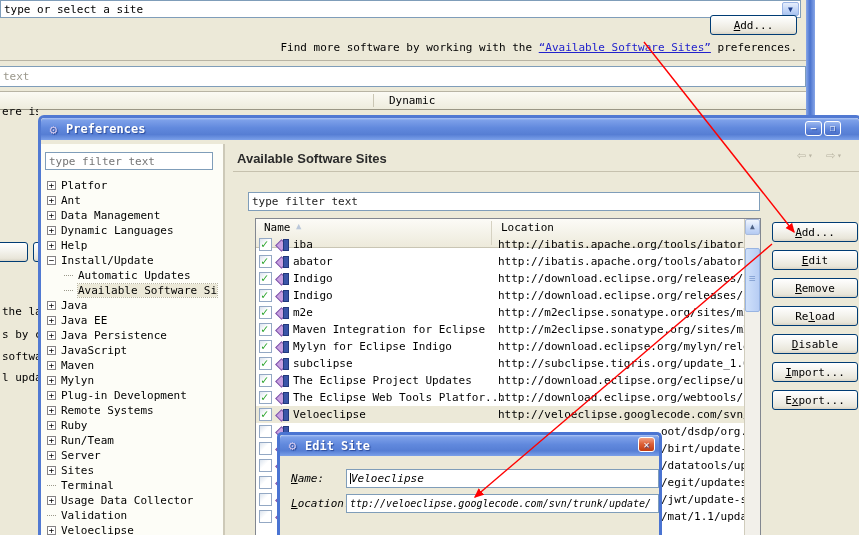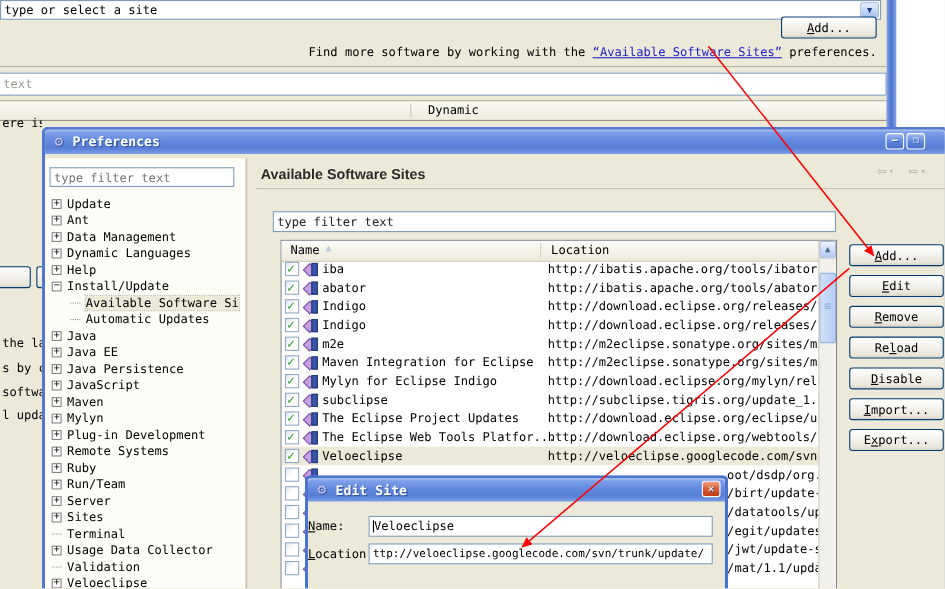--- a/index.html
+++ b/index.html
@@ -67,21 +67,21 @@
   .tree-row.child { padding-left:17px; }
   .tree-label.sel { background:var(--selection); outline:1px dotted #b9b5a4; }
   .right-panel { position:absolute; left:186px; top:0; right:0; bottom:0; }
   .page-title { position:absolute; left:10px; top:11px; font-family:"Liberation Sans", sans-serif; font-weight:bold; font-size:13px; color:#2b2b2b;text-align:center; }
   .nav-arrows { position:absolute; left:570px; top:6px; color:#b9b5a3; font-size:15px; letter-spacing:2px; white-space:nowrap; }
   .nav-arrows .dd { font-size:8px; vertical-align:2px; }
   .panel-sep { position:absolute; left:6px; top:31px; right:0; border-top:1px solid #c6c1ae; }
   .page-filter { position:absolute; left:21px; top:52px; width:512px; height:19px; line-height:13px; color:#222; }
 
   .sites-table { position:absolute; left:28px; top:78px; width:506px; height:330px; background:#fff; border:1px solid #828790; }
-  .t-header { position:relative; height:19px; background:linear-gradient(180deg,#fcfbf7,#edeadb); border-bottom:1px solid #c9c5b4;text-decoration:underline; }
+  .t-header { position:relative; height:29px; background:linear-gradient(180deg,#fcfbf7,#edeadb); border-bottom:1px solid #c9c5b4;text-decoration:underline; }
   .t-header .h-name { position:absolute; left:8px; top:2px; }
   .t-header .sort { position:absolute; left:40px; top:2px; color:#bac7da; font-size:9px; }
   .t-header .h-div { position:absolute; left:235px; top:2px; bottom:2px; border-left:1px solid #d6d2c2; }
   .t-header .h-loc { position:absolute; left:245px; top:2px; }
   .t-body { position:absolute; left:0; top:17px; right:16px; bottom:0; overflow:hidden; }
   .t-row { position:relative; height:17px; white-space:nowrap; }
   .t-row.sel { background:var(--selection); }
   .t-row .cb { position:absolute; left:3px; top:2px; }
   .t-row .site-icon { position:absolute; left:20px; top:2px; }
   .t-row .t-name { position:absolute; left:37px; top:2px; }
@@ -97,21 +97,21 @@
 
   .btn-col { position:absolute; left:545px; top:82px; width:88px; }
   .btn-col .xpbtn { display:block; width:86px; height:20px; margin-bottom:8px; }
 
   
   .edit-dlg { left:277px; top:432px; width:385px; height:110px;
     border:3px solid #4a74d2; border-bottom:none; border-radius:5px 5px 0 0; background:#ece9d8; }
   .edit-dlg .titlebar { height:21px; }
   .edit-dlg .closebtn { position:absolute; right:4px; top:2px; }
   .edit-fields { position:absolute; left:0; top:21px; right:0; bottom:0; }
-  .f-row { position:absolute; left:0; right:8px; height:19px; }
+  .f-row { position:absolute; left:11px; right:8px; height:19px;font-style:italic; }
   .f-label { position:absolute; left:0; top:3px; }
   .f-input { position:absolute; left:55px; top:0; width:313px; height:19px; line-height:13px; }
   .caret { display:inline-block; width:1px; height:11px; background:#000; vertical-align:-2px; }
 
   svg.overlay { position:absolute; left:0; top:0; z-index:60; pointer-events:none; }
   .z-bg { z-index:1; } .z-prefs { z-index:10; } .z-edit { z-index:30; }
 </style>
 </head>
 <body>
 
@@ -160,49 +160,49 @@
         <span class="winbtn">–</span>
         <span class="winbtn">❐</span>
       </span>
     </div>
     <div class="prefs-client">
       <div class="left-panel">
         <input class="xpinput hint abs" style="left: 4px; top: 8px; width: 168px; height: 18px;" placeholder="type filter text">
         <div class="tree" id="pref-tree">
             <div class="tree-row">
               <span class="twisty">+</span>
-              <span class="tree-label">Update</span>
+              <span class="tree-label">Platfor</span>
             </div>
             <div class="tree-row">
               <span class="twisty">+</span>
               <span class="tree-label">Ant</span>
             </div>
             <div class="tree-row">
               <span class="twisty">+</span>
               <span class="tree-label">Data Management</span>
             </div>
             <div class="tree-row">
               <span class="twisty">+</span>
               <span class="tree-label">Dynamic Languages</span>
             </div>
             <div class="tree-row">
               <span class="twisty">+</span>
               <span class="tree-label">Help</span>
             </div>
             <div class="tree-row">
               <span class="twisty">−</span>
               <span class="tree-label">Install/Update</span>
+            </div>
+            <div class="tree-row child">
+              <span class="connector"></span>
+              <span class="tree-label">Automatic Updates</span>
             </div>
             <div class="tree-row child">
               <span class="connector"></span>
               <span class="tree-label sel">Available Software Si</span>
-            </div>
-            <div class="tree-row child">
-              <span class="connector"></span>
-              <span class="tree-label">Automatic Updates</span>
             </div>
             <div class="tree-row">
               <span class="twisty">+</span>
               <span class="tree-label">Java</span>
             </div>
             <div class="tree-row">
               <span class="twisty">+</span>
               <span class="tree-label">Java EE</span>
             </div>
             <div class="tree-row">

